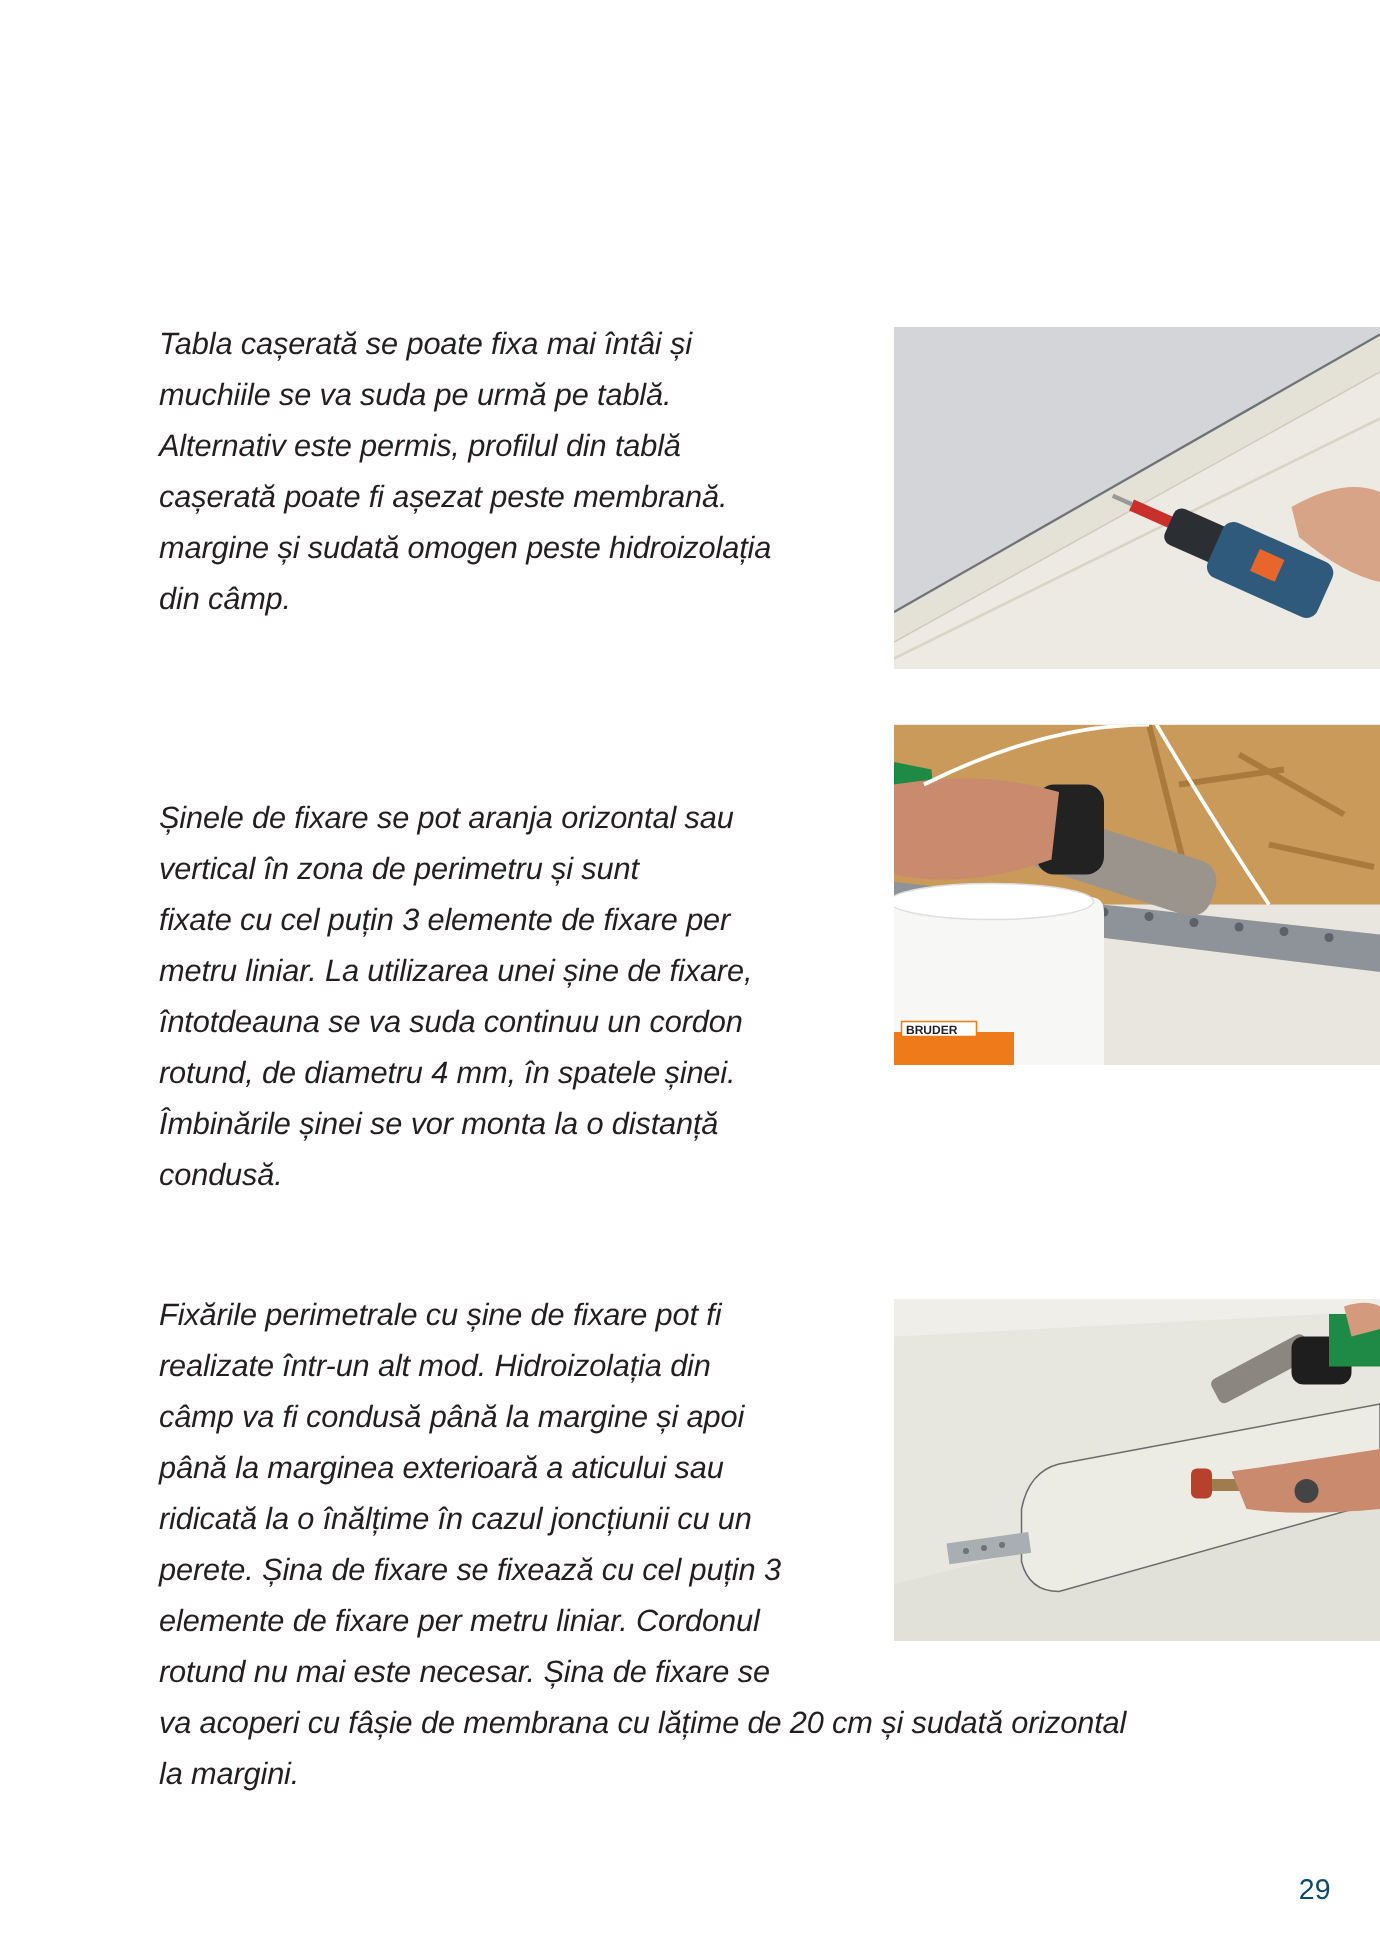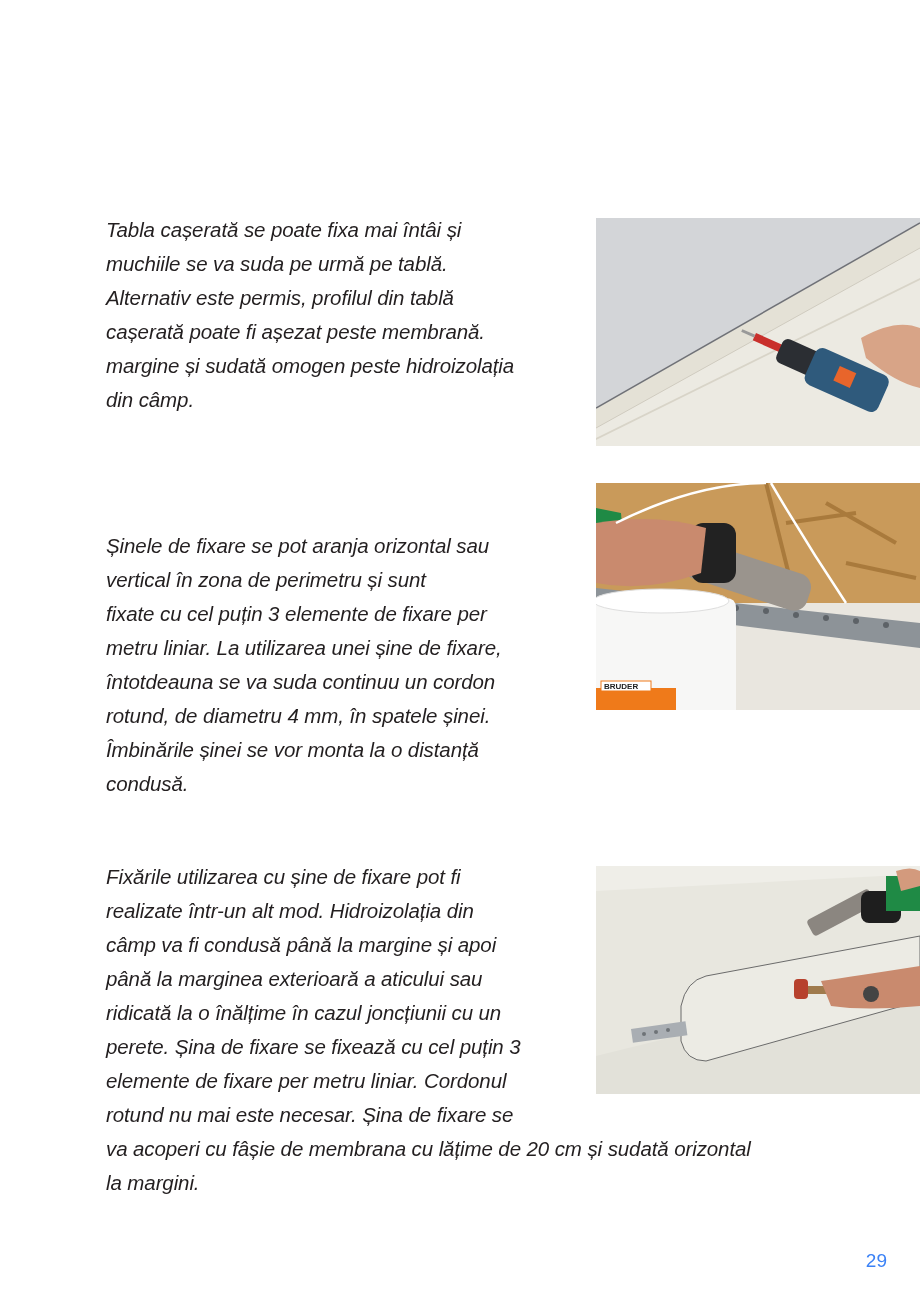--- a/index.html
+++ b/index.html
@@ -7,21 +7,21 @@
     width: 920px; height: 1305px; background: #ffffff; position: relative; overflow: hidden;
     font-family: "Liberation Sans", "DejaVu Sans", sans-serif; color: #231f20;
   }
   .para {
     position: absolute; left: 106px; font-size: 20.5px; line-height: 34px; letter-spacing: -0.1px;
     margin: 0;
     font-style: italic;
   }
   .para .line { display: block; white-space: nowrap; }
   .photo { position: absolute; left: 596px; width: 324px; overflow: hidden; }
-  .page-num { position: absolute; right: 33px; top: 1250px; font-size: 19px; color: #3b82f6; }
+  .page-num { position: absolute; right: 33px; top: 1250px; font-size: 19px; color: #0c4a6e; }
 </style>
 </head>
 <body>
 
 <div class="para" style="top:213px;">
   <span class="line">Tabla cașerată se poate fixa mai întâi și</span>
   <span class="line">muchiile se va suda pe urmă pe tablă.</span>
   <span class="line">Alternativ este permis, profilul din tablă</span>
   <span class="line">cașerată poate fi așezat peste membrană.</span>
   <span class="line">margine și sudată omogen peste hidroizolația</span>
@@ -79,21 +79,21 @@
     <path d="M20,40 Q100,0 170,0 M175,0 Q210,60 250,120" stroke="#fff" stroke-width="2.5" fill="none"></path>
     <path d="M0,115 L130,115 Q140,115 140,125 L140,227 L0,227 Z" fill="#f7f7f6"></path>
     <ellipse cx="65" cy="118" rx="68" ry="12" fill="#ffffff" stroke="#dedede"></ellipse>
     <rect x="0" y="205" width="80" height="22" fill="#ef7a1a"></rect>
     <rect x="5" y="198" width="50" height="10" fill="#fff" stroke="#ef7a1a"></rect>
     <text x="8" y="206" font-size="8" font-family="Liberation Sans, sans-serif" font-weight="bold" fill="#222">BRUDER</text>
   </svg>
 </div>
 
 <div class="para" style="top:860px;">
-  <span class="line">Fixările utilizarea cu șine de fixare pot fi</span>
+  <span class="line">Fixările perimetrale cu șine de fixare pot fi</span>
   <span class="line">realizate într-un alt mod. Hidroizolația din</span>
   <span class="line">câmp va fi condusă până la margine și apoi</span>
   <span class="line">până la marginea exterioară a aticului sau</span>
   <span class="line">ridicată la o înălțime în cazul joncțiunii cu un</span>
   <span class="line">perete. Șina  de fixare se fixează cu cel puțin 3</span>
   <span class="line">elemente de fixare per metru liniar. Cordonul</span>
   <span class="line">rotund nu mai este necesar. Șina de fixare se</span>
   <span class="line">va acoperi cu fâșie de membrana cu lățime de 20 cm și sudată orizontal</span>
   <span class="line">la margini.</span>
 </div>

